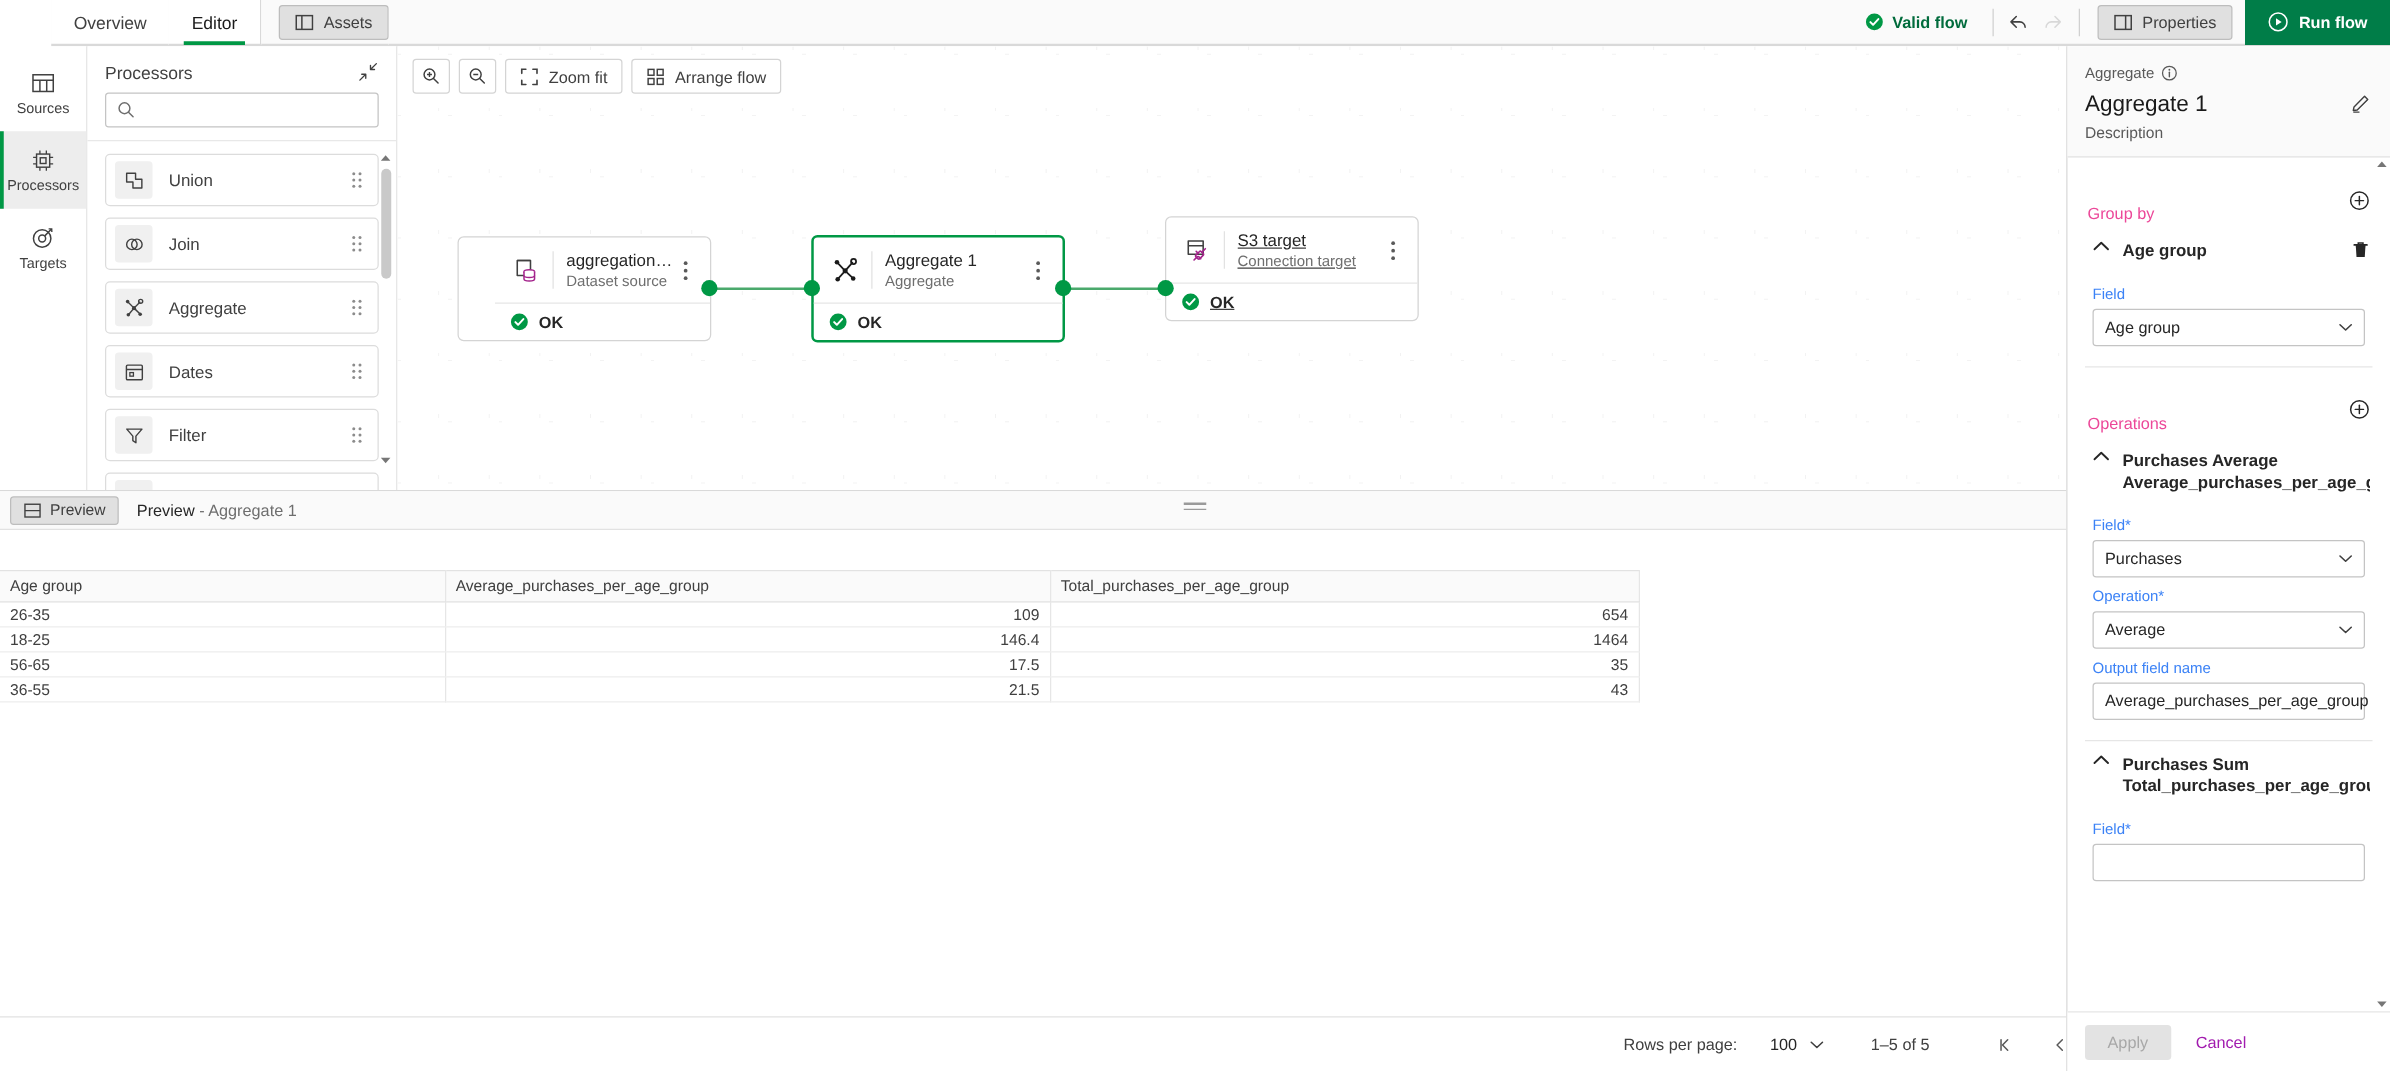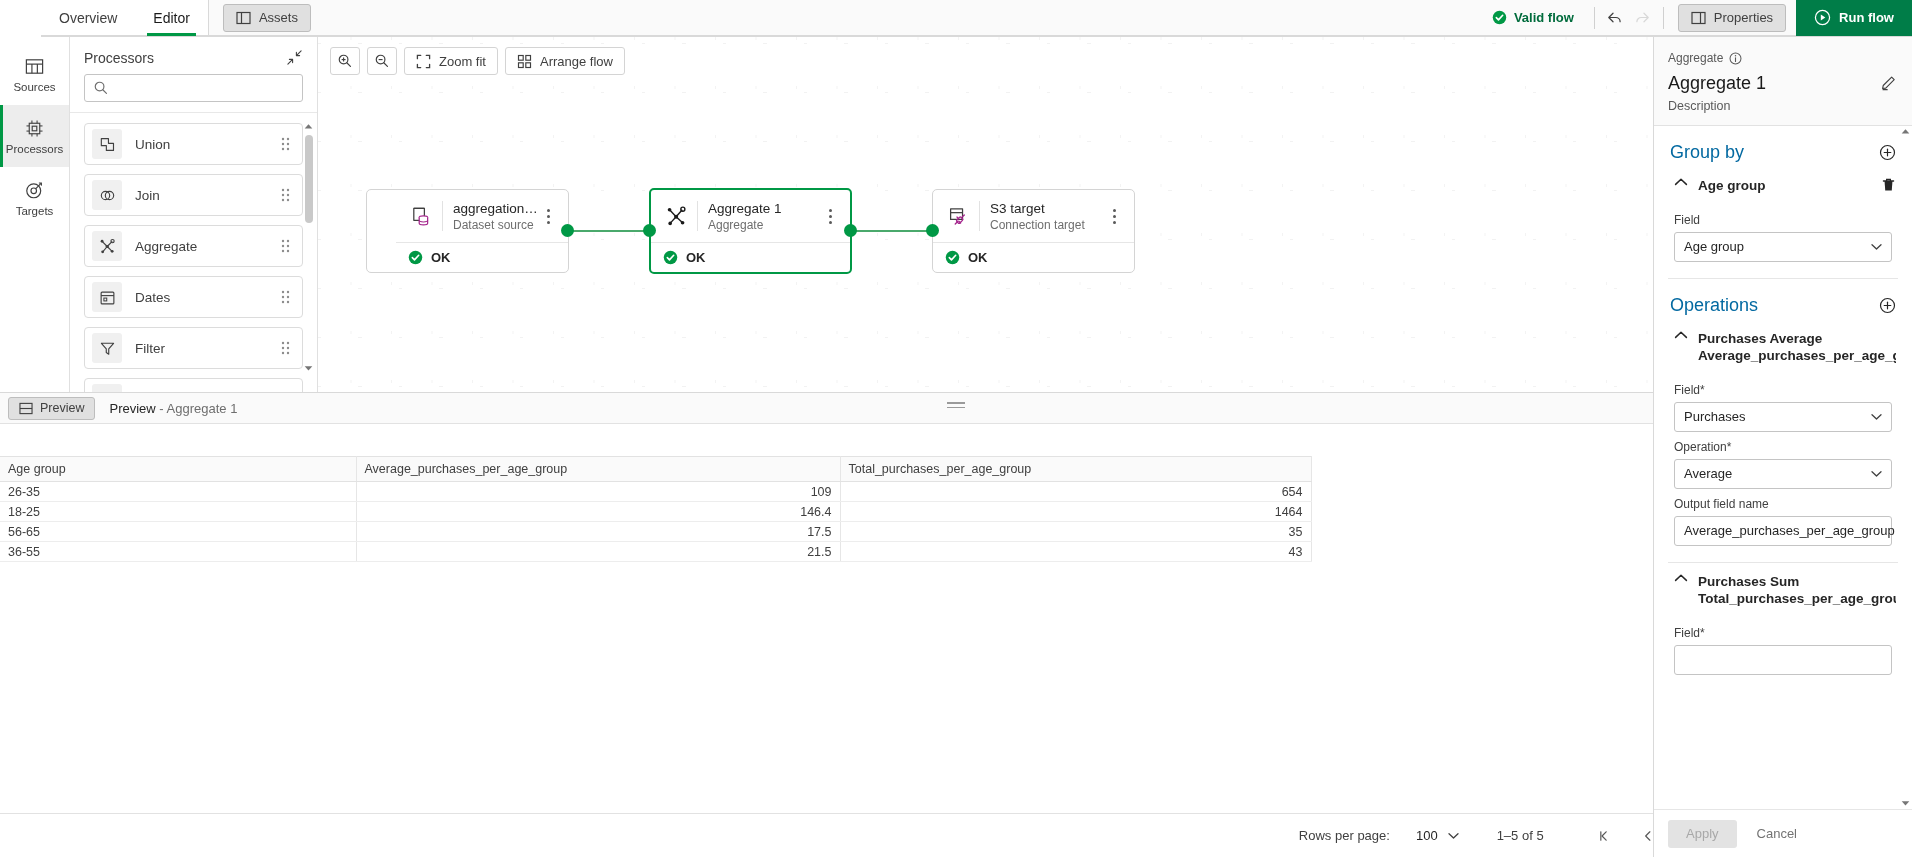--- a/index.html
+++ b/index.html
@@ -199,42 +199,42 @@
   .props-header { padding:14px 14px 12px 14px; background:#fafafa; border-bottom:1px solid #e2e2e2; }
   .props-kicker { display:flex; align-items:center; gap:6px; font-size:12px; color:#595959; }
   .props-titlerow { display:flex; align-items:flex-start; justify-content:space-between; margin-top:8px; }
   .props-title { font-size:18px; color:#1a1a1a; }
   .props-desc { font-size:12.5px; color:#595959; margin-top:5px; }
   .props-body { flex:1; overflow:hidden; position:relative; }
   .props-scrollbar { position:absolute; right:1px; top:0; bottom:0; width:11px; }
   .ps-up { position:absolute; top:2px; left:1px; }
   .ps-dn { position:absolute; bottom:2px; left:1px; }
   .section-row { display:flex; align-items:center; justify-content:space-between; padding:16px 16px 10px 16px; }
-  .section-title { font-size:18px; color:#0369a1; }
+  .section-title { font-size:13px; color:#ec4899;margin-top:21px; }
   .card { margin:0 14px; border-bottom:1px solid #e6e6e6; padding-bottom:16px; }
   .card-head { display:flex; align-items:flex-start; gap:10px; padding:4px 2px 10px 6px; }
   .card-head-text { flex:1; font-size:13.5px; font-weight:600; color:#262626; line-height:1.3;
                     white-space:nowrap; overflow:hidden; }
   .card-head-text .l2 { display:block; }
-  .fld-label { font-size:12px; color:#404040; margin:8px 0 5px 6px; }
+  .fld-label { font-size:12px; color:#3b82f6; margin:8px 0 5px 6px; }
   .sel {
     margin:0 6px; height:30px; border:1px solid #c4c4c4; border-radius:3px;
     display:flex; align-items:center; justify-content:space-between; padding:0 9px;
     font-size:13px; color:#262626; background:#fff; cursor:pointer;
   }
   .txtin {
     margin:0 6px; height:30px; border:1px solid #c4c4c4; border-radius:3px;
     display:flex; align-items:center; padding:0 9px; font-size:13px; color:#262626; background:#fff;
   }
   .props-footer {
     height:48px; flex:0 0 48px; display:flex; align-items:center; gap:6px;
     padding-left:14px; border-top:1px solid #e6e6e6; background:#fff;
   }
   .apply-btn { height:28px; padding:0 18px; background:#e3e3e3; color:#a8a8a8; border-radius:3px; font-size:13px; display:flex; align-items:center; }
-  .cancel-btn { height:28px; padding:0 14px; color:#737373; font-size:13px; display:flex; align-items:center; }
+  .cancel-btn { height:28px; padding:0 14px; color:#a21caf; font-size:13px; display:flex; align-items:center; }
   svg { display:block; }
 </style>
 </head>
 <body>
 
 <div id="app">
 
   <div class="topbar">
     <div class="topnav">
       <div class="navtab">
@@ -647,21 +647,21 @@
                 <circle cx="8" cy="8" r="7.2" fill="#009845"></circle>
                 <path d="M4.6 8.2 L6.9 10.5 L11.4 5.6" fill="none" stroke="#fff" stroke-width="1.7" stroke-linecap="round" stroke-linejoin="round"></path>
               </svg>
           </span>
           <span>OK</span>
         </div>
       </div>
       <div class="dot" style="left:325px; top:187px;"></div>
       <div class="dot" style="left:526px; top:187px;"></div>
 
-      <div class="node" style="left:614px; top:152px;">
+      <div class="node" style="left:614px; top:136px;text-decoration:underline;">
         <div class="node-body">
           <div class="node-ico">
             <svg width="25" height="25" viewBox="0 0 26 26">
               <path d="M4.8 5 H17.2 V16 H4.8 Z" fill="none" stroke="#404040" stroke-width="1.3" stroke-linejoin="round"></path>
               <path d="M4.8 9 H17.2" fill="none" stroke="#404040" stroke-width="1.3"></path>
               <g stroke="#a4248c" stroke-width="1.35" fill="none" stroke-linecap="round">
                 <path d="M9.6 20.8 L12.4 18"></path>
                   <path d="M16.2 14.2 L19 11.4"></path>
                 <rect x="11.1" y="14.6" width="6.2" height="4.4" rx="1.2" transform="rotate(-45 14.2 16.8)"></rect>
                 <path d="M11.4 13.6 L13.2 15.4"></path>

